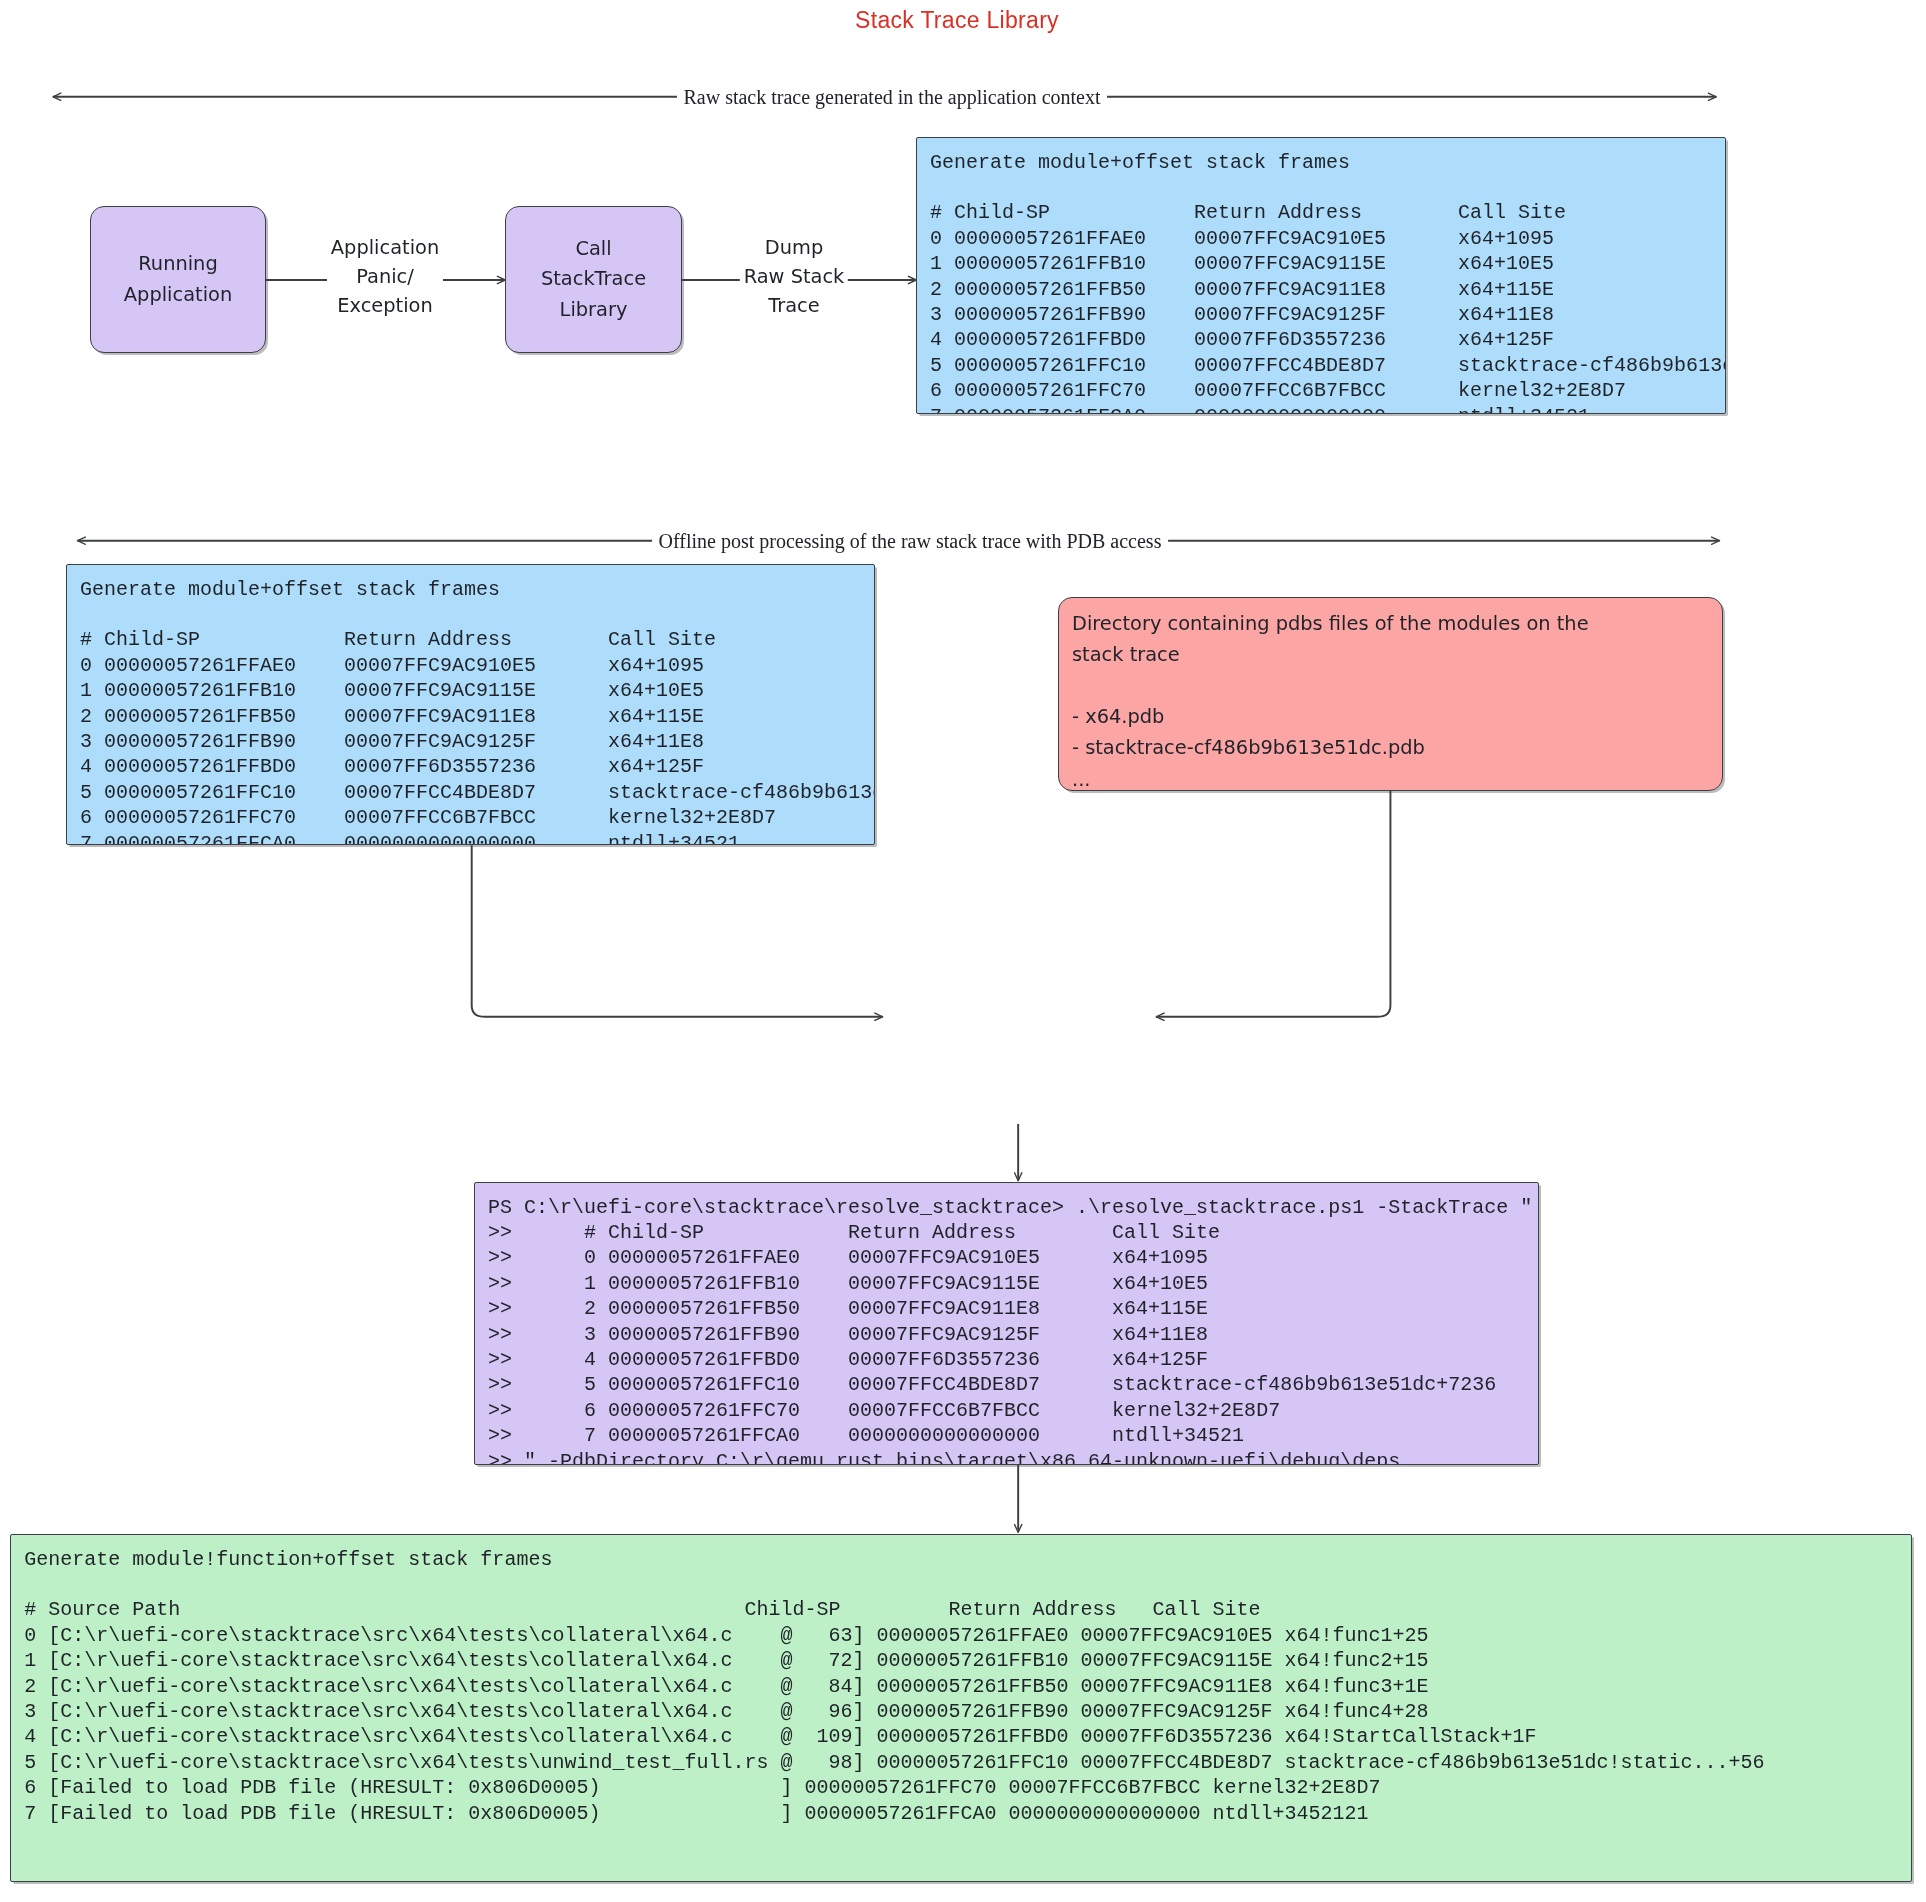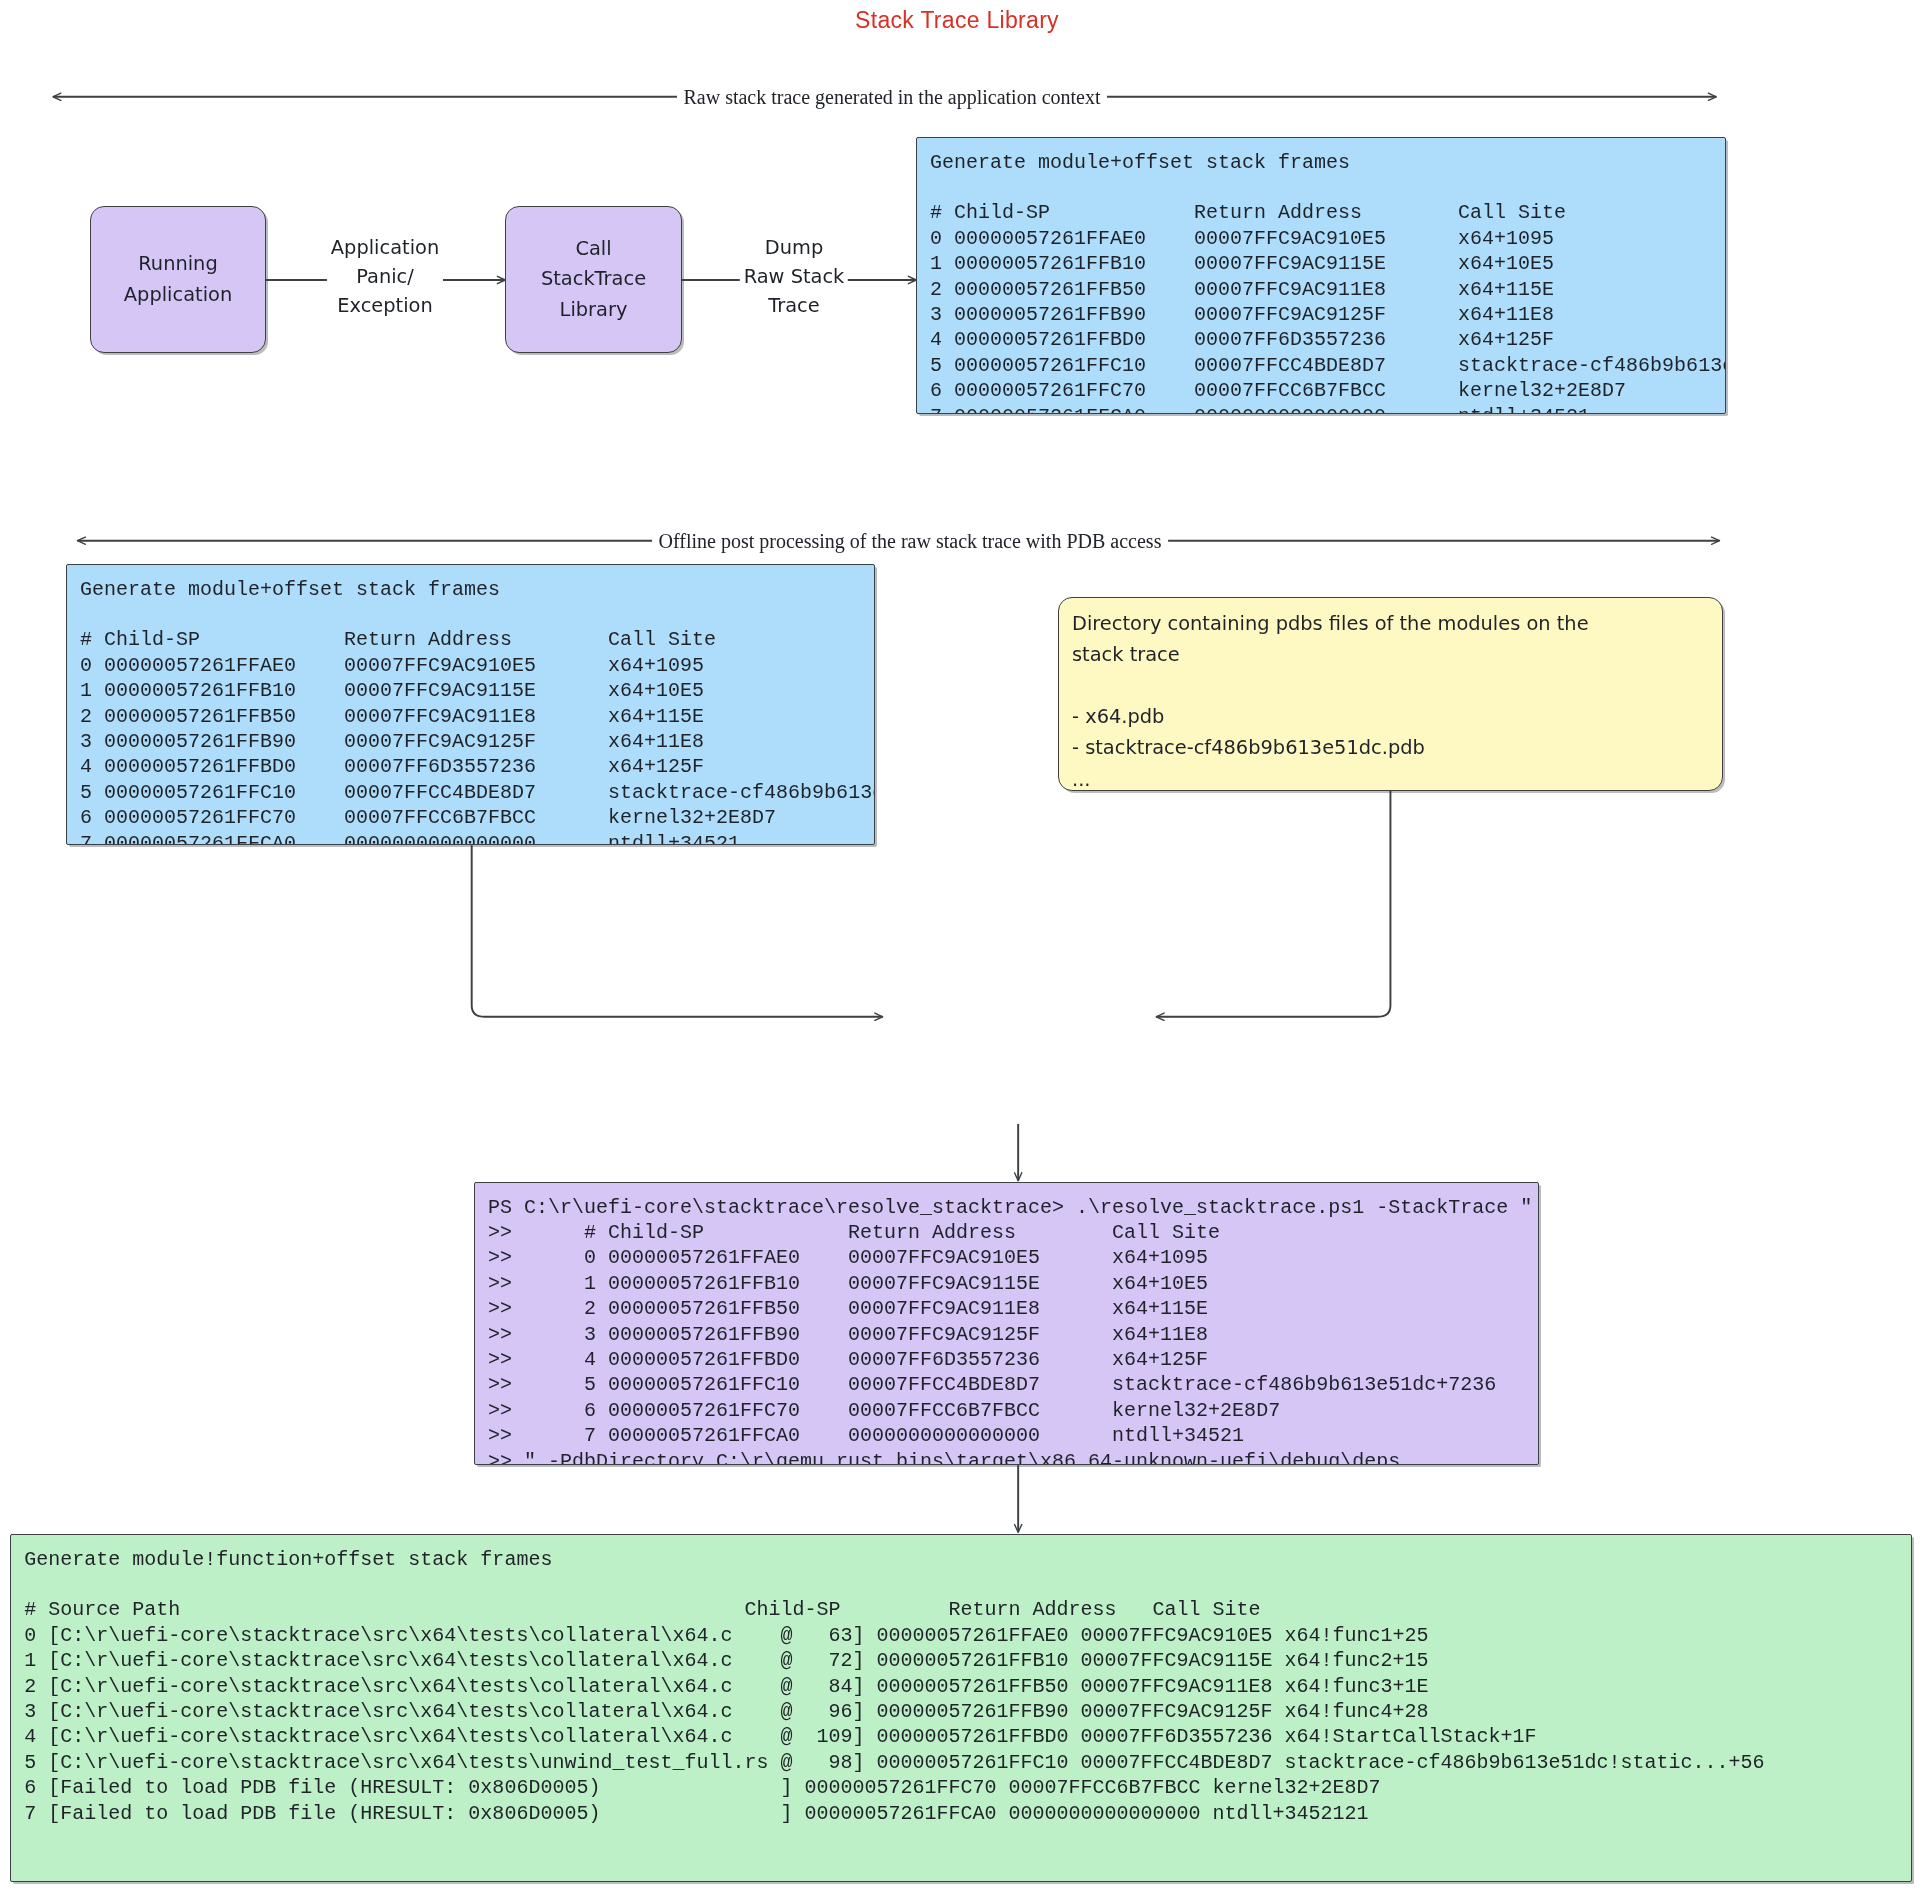--- a/index.html
+++ b/index.html
@@ -64,21 +64,21 @@
     color: #1f2329;
     overflow: hidden;
   }
   .fill-blue { background: #aeddfb; }
   .fill-purple { background: #d5c6f6; }
   .fill-green { background: #bdf0c6; }
 
   .proseblock {
     border-radius: 14px;
     padding: 10.3px 13px;
-    background: #fef9c3;
+    background: #fca5a5;
     font-size: 19.4px;
     line-height: 1.6;
     color: #1f2329;
     white-space: pre-line;
     font-family: "DejaVu Sans", sans-serif;
   }
 
   
   .diamond-wrap { position: absolute; }
   .diamond-label {

